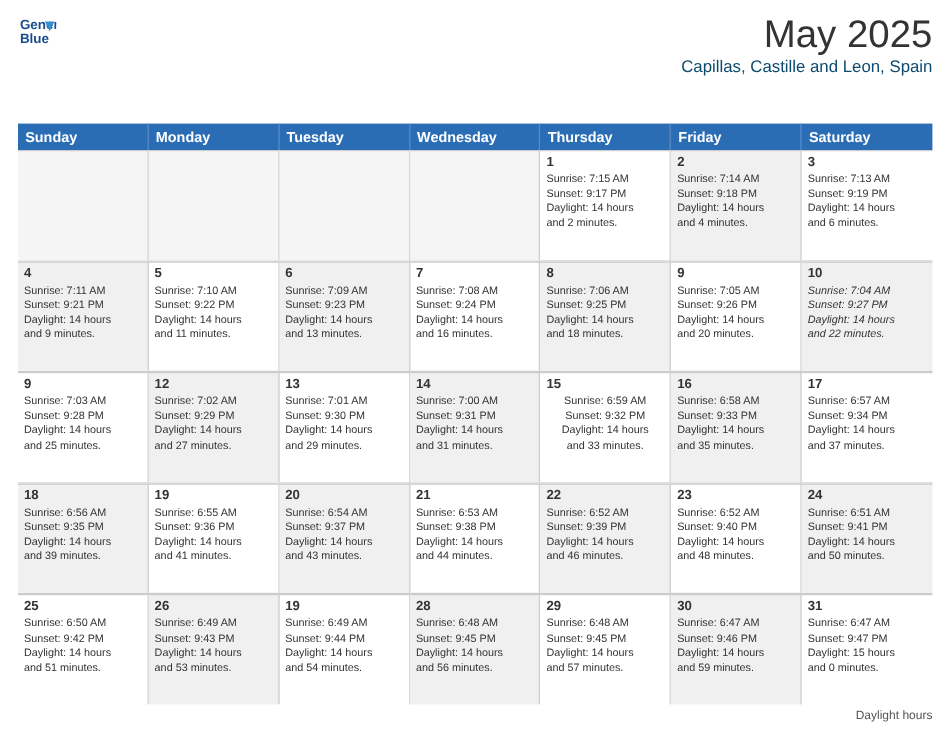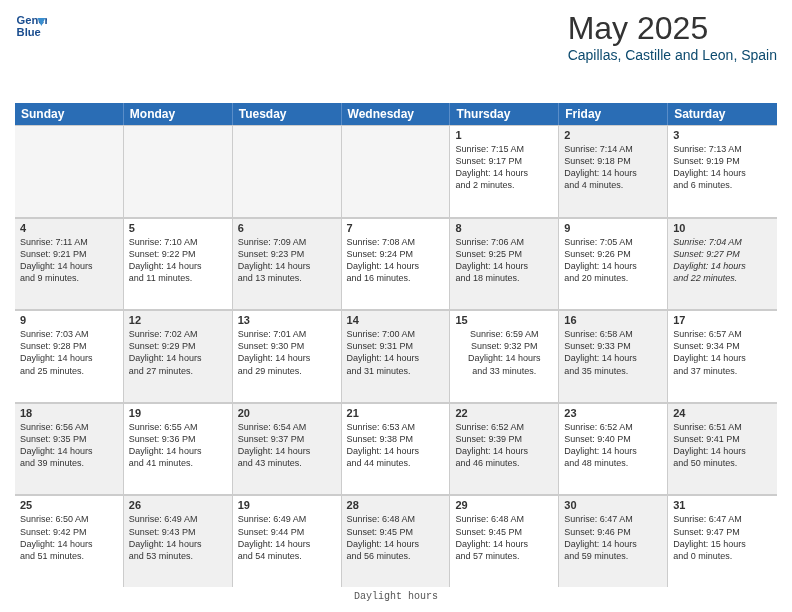--- a/index.html
+++ b/index.html
@@ -26,21 +26,21 @@
     .logo {
       display: flex;
       align-items: center;
     }
     .logo-icon {
       width: 32px;
       height: 32px;
       margin-right: 4px;
     }
     .title-block {
-      text-align: left;
+      text-align: right;
     }
     .main-title {
       font-size: 32px;
       color: #333;
       font-weight: normal;
     }
     .subtitle {
       font-size: 14px;
       color: #0c4a6e;
     }
@@ -95,23 +95,22 @@
       margin-bottom: 2px;
     }
     .cell-text {
       font-size: 9px;
       line-height: 1.35;
       color: #333;
     }
     .footer-note {
       font-size: 10px;
       color: #555;
-      text-align: center;
+      text-align: right;
       margin-top: 4px;
-      font-family: Liberation Mono, monospace;
     }
   </style>
 </head>
 <body>
 
 <div class="page">
   <div class="header">
     <div class="logo">
       <svg class="logo-icon" viewBox="0 0 40 40">
         <text x="2" y="18" font-size="14" font-weight="bold" fill="#1a4d8f" font-family="Arial">General</text>

